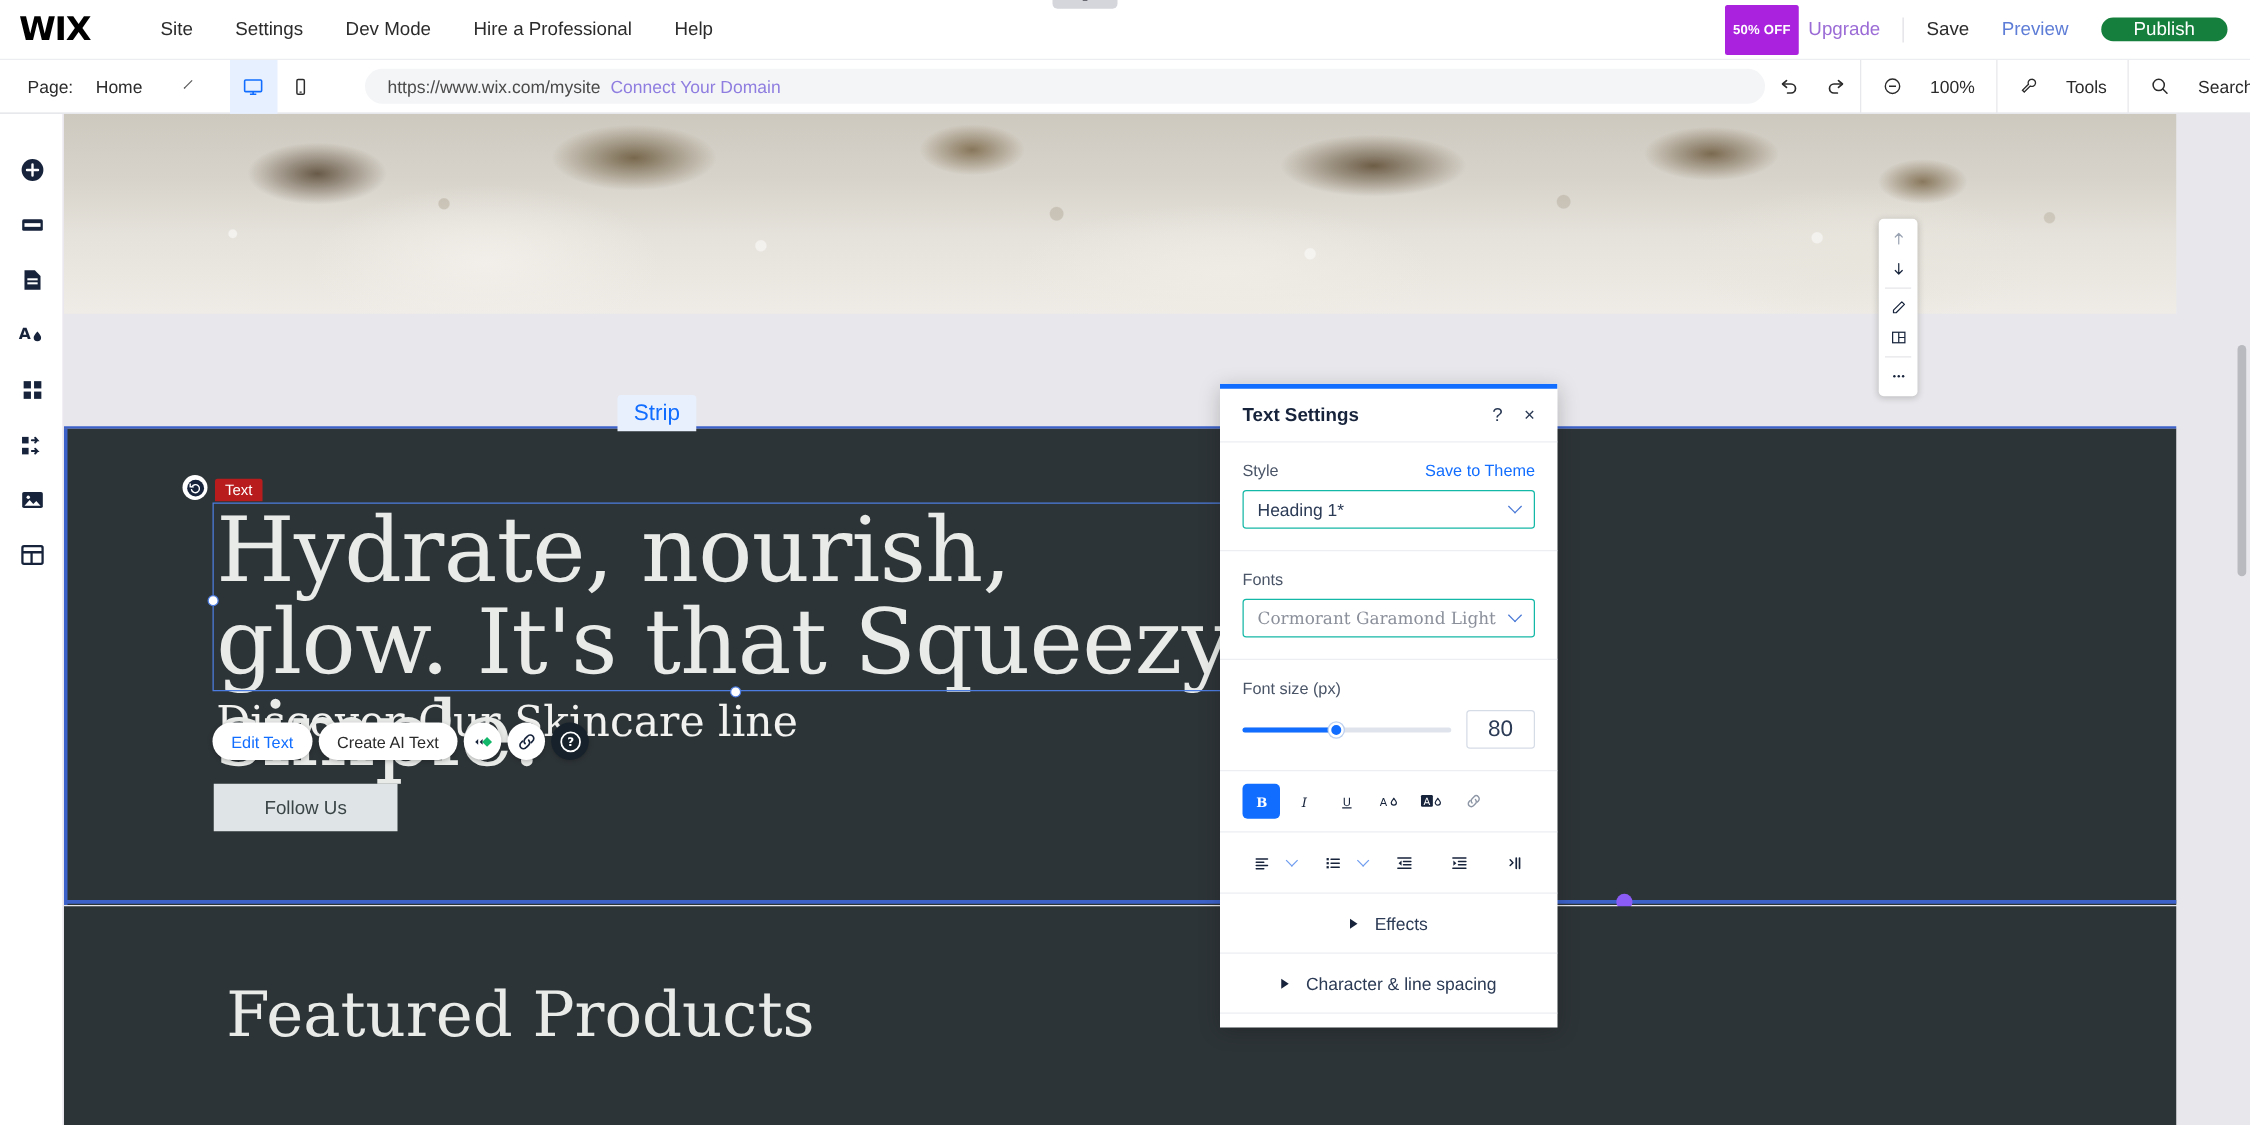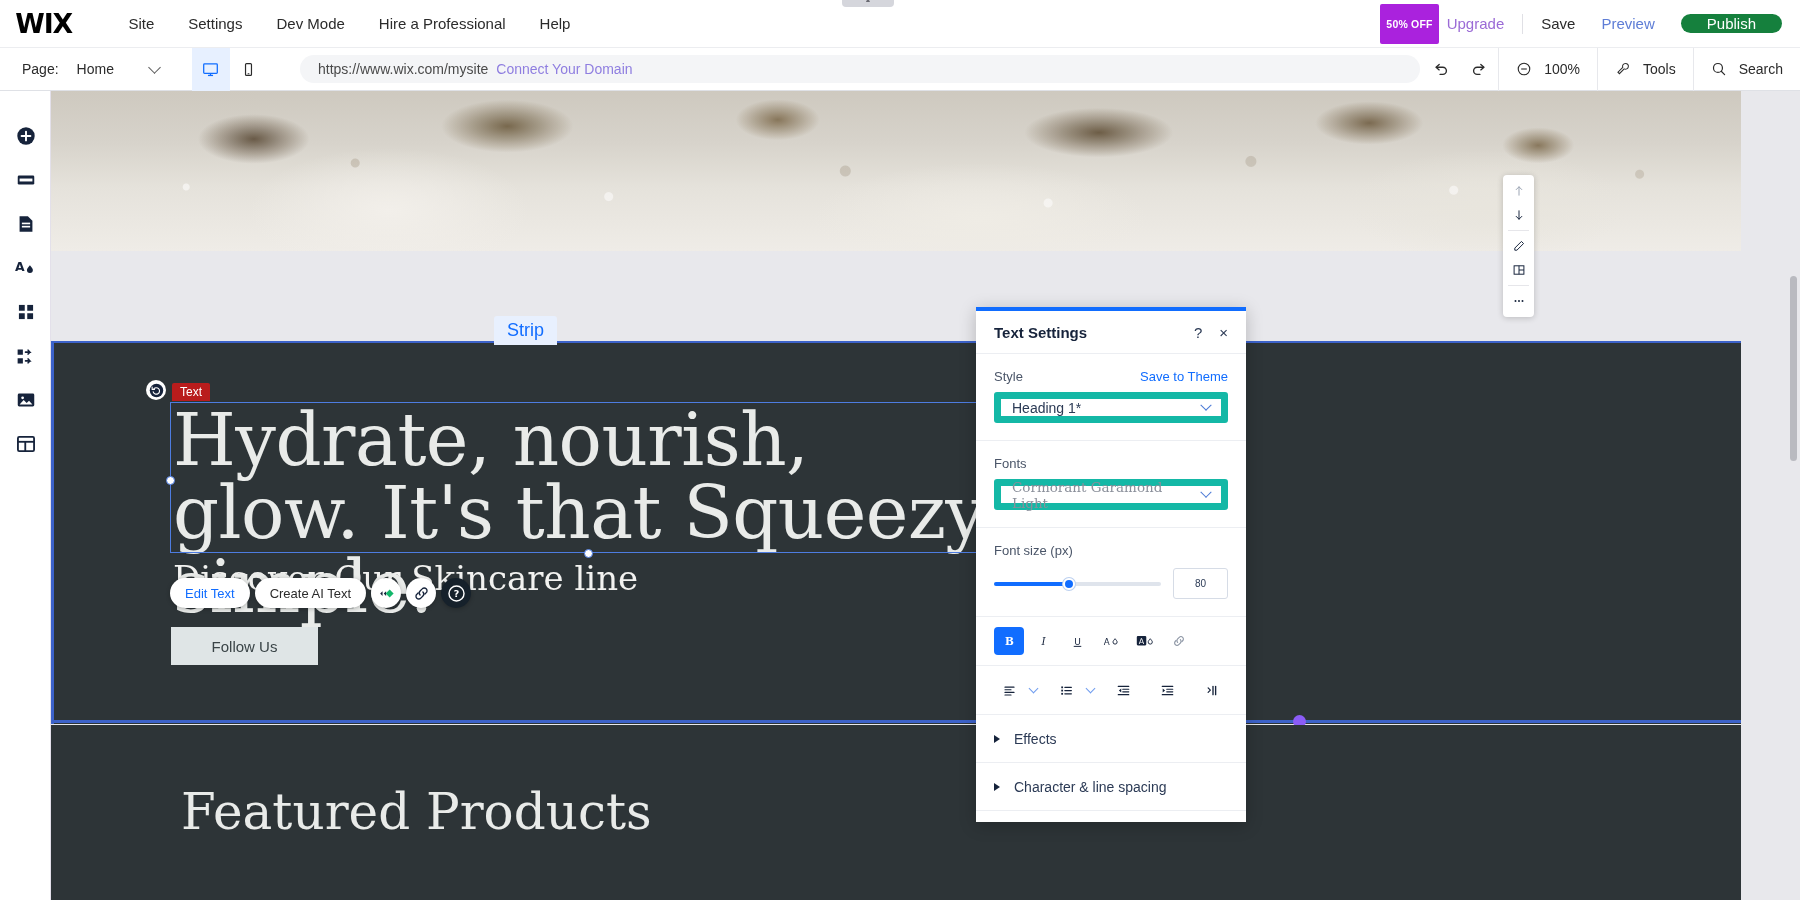--- a/index.html
+++ b/index.html
@@ -66,21 +66,21 @@
   }
   .device-btn.active { background: #e7f0ff; }
   .url-bar {
     margin-left: 32px; height: 28px; flex: 0 0 1120px;
     background: #f4f5f7; border-radius: 14px; display: flex;
     align-items: center; padding: 0 18px; font-size: 14px; color: #4a4a4a;
   }
   .connect-domain { color: #8f7ee0; margin-left: 8px; cursor: pointer; }
   .sb-right { margin-left: auto; display: flex; align-items: center; height: 43px; }
   .sb-cell {
-    display: flex; align-items: center; gap: 12px; height: 43px;
+    display: flex; align-items: center; gap: 22px; height: 43px;
     padding: 0 17px; font-size: 14px; color: #2b2b2b; cursor: pointer;
     border-left: 1px solid #e7e8ec;
   }
   .sb-cell.nb { border-left: none; }
   .sb-icon-only { padding: 0 10px; }
 
   
   .leftbar {
     position: absolute; top: 91px; left: 0; width: 51px; height: 809px;
     background: #fff; border-right: 1px solid #e3e0ea; z-index: 30;
@@ -257,21 +257,21 @@
     border-bottom: 1px solid #eceef2;
   }
   .panel-title { font-size: 15px; font-weight: 700; color: #16233b; }
   .panel-head-icons { margin-left: auto; display: flex; align-items: center; gap: 17px; }
   .ph-icon { cursor: pointer; color: #2b3a55; font-size: 15px; line-height: 1; }
   .panel-sec { padding: 15px 18px 17px 18px; border-bottom: 1px solid #eceef2; }
   .sec-row { display: flex; align-items: baseline; margin-bottom: 8px; }
   .sec-label { font-size: 13px; color: #4a5568; }
   .sec-link { margin-left: auto; font-size: 13px; color: #116dff; cursor: pointer; }
   .select {
-    height: 31px; border: 7px solid #14b8a6; border-radius: 3px;
+    height: 31px; border: 1px solid #14b8a6; border-radius: 3px;
     display: flex; align-items: center; padding: 0 11px;
     font-size: 14px; color: #2b3a55; cursor: pointer;
   }
   .select.serif {
     font-family: "DejaVu Serif", "Liberation Serif", serif;
     color: #8a8f9a; font-size: 13.5px;
   }
   .sel-chev {
     margin-left: auto; width: 8px; height: 8px;
     border-right: 1.6px solid #4a79d6; border-bottom: 1.6px solid #4a79d6;
@@ -288,41 +288,41 @@
     background: #116dff; border-radius: 2px;
   }
   .slider-knob {
     position: absolute; top: 2px; left: 45%; width: 12px; height: 12px;
     margin-left: -6px; border-radius: 50%; background: #116dff;
     border: 2px solid #fff; box-shadow: 0 0 0 1px #bcd0f0;
   }
   .num-box {
     width: 55px; height: 31px; border: 1px solid #d6dce6; border-radius: 3px;
     display: flex; align-items: center; justify-content: center;
-    font-size: 10px; color: #2b3a55;
+    font-size: 18px; color: #2b3a55;
   }
   .fmt-row {
     display: flex; align-items: center; padding: 10px 18px;
     border-bottom: 1px solid #eceef2; gap: 4px;
   }
   .fmt-btn {
     width: 30px; height: 28px; display: flex; align-items: center;
     justify-content: center; border-radius: 4px; cursor: pointer;
     color: #16233b;
   }
   .fmt-btn.active { background: #116dff; color: #fff; }
   .fmt-gap { width: 6px; }
   .mini-chev {
     width: 7px; height: 7px; border-right: 1.5px solid #6f9cef;
     border-bottom: 1.5px solid #6f9cef; transform: rotate(45deg);
     margin-left: 2px; margin-top: -3px;
   }
   .acc-row {
     height: 48px; display: flex; align-items: center; padding: 0 18px;
-    border-bottom: 1px solid #eceef2; cursor: pointer;
+    border-bottom: 1px solid #eceef2; cursor: pointer; justify-content: center;
   }
   .acc-tri {
     width: 0; height: 0; border-left: 6px solid #16233b;
     border-top: 4.5px solid transparent; border-bottom: 4.5px solid transparent;
     margin-right: 14px;
   }
   .acc-label { font-size: 14px; color: #2b3a55; }
 
   
   .dash-guide {

